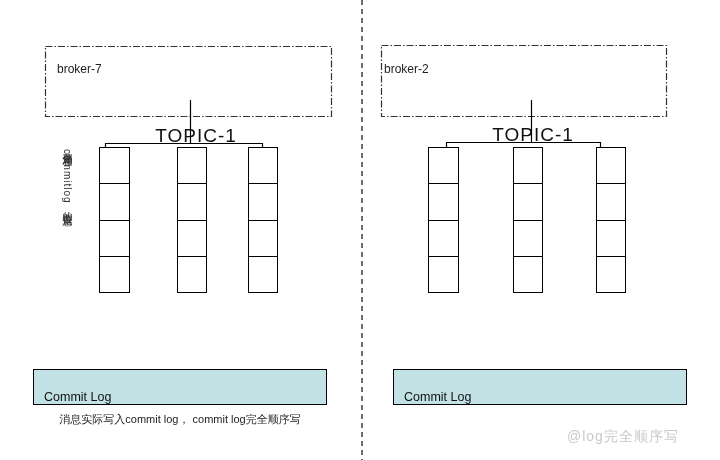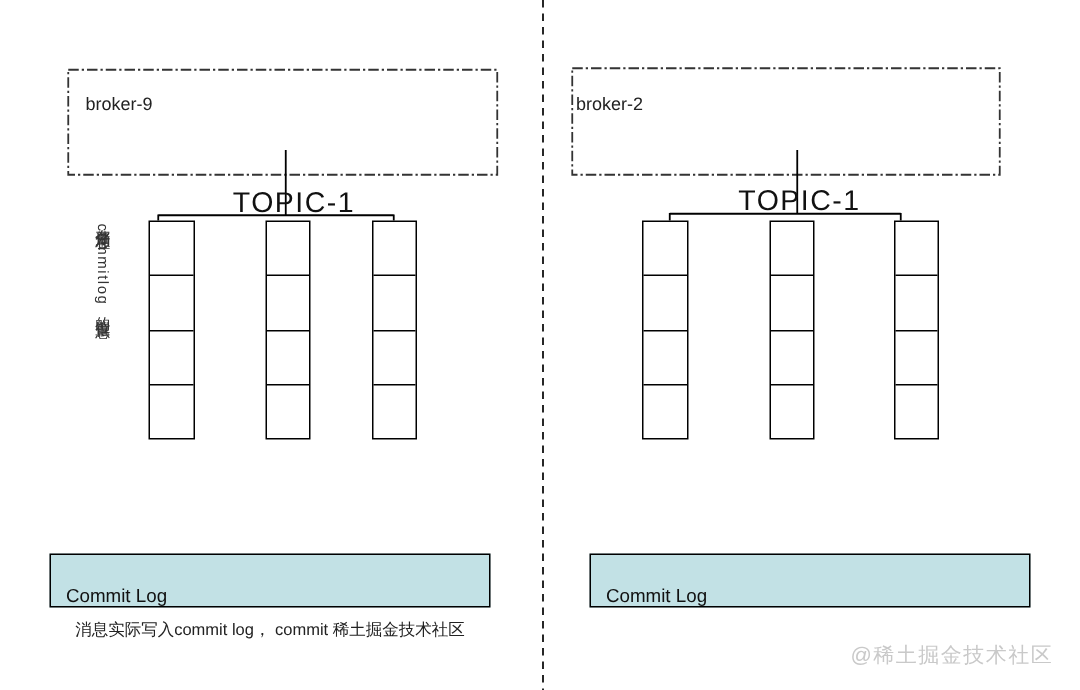--- a/index.html
+++ b/index.html
@@ -92,21 +92,21 @@
 
   <rect x="45.5" y="46.5" width="286" height="70" fill="none" stroke="#333" stroke-width="1.2" stroke-dasharray="7 2 1.5 2"></rect>
 
   <rect x="381.5" y="45.5" width="285" height="71" fill="none" stroke="#333" stroke-width="1.2" stroke-dasharray="7 2 1.5 2"></rect>
 
   <path d="M190.5 100 V143 M105.5 143.5 H262.5 M105.5 143 V148 M262.5 143 V148" fill="none" stroke="#000" stroke-width="1.2"></path>
 
   <path d="M531.5 100 V142 M446.5 142.5 H600.5 M446.5 142 V148 M600.5 142 V148" fill="none" stroke="#000" stroke-width="1.2"></path>
 </svg>
 
-<div class="abs broker-label" style="left:57px; top:62px;">broker-9</div>
+<div class="abs broker-label" style="left:57px; top:62px;">broker-7</div>
 
 <div class="abs topic-label" style="left:136px; top:78px;">TOPIC-1</div>
 
 <div class="abs side-note" style="left:62px; top:144px; height:172px;">存储消息在commitlog的位置信息</div>
 
 <div class="queue-column" style="left:99px;  top:147px; width:31px; height:146px;">
     <div class="q-cell"></div>
     <div class="q-cell"></div>
     <div class="q-cell"></div>
     <div class="q-cell"></div>
@@ -121,21 +121,21 @@
     <div class="q-cell"></div>
     <div class="q-cell"></div>
     <div class="q-cell"></div>
     <div class="q-cell"></div>
   </div>
 
 <div class="commit-bar" style="left: 33px; top: 369px; width: 294px; height: 36px; background-color: rgb(194, 225, 229);">
   <span>Commit Log</span>
 </div>
 
-<div class="abs caption" style="left:33px; top:412px; width:294px;">消息实际写入commit log， commit 稀土掘金技术社区</div>
+<div class="abs caption" style="left:33px; top:412px; width:294px;">消息实际写入commit log， commit log完全顺序写</div>
 
 <div class="abs broker-label" style="left:384px; top:62px;">broker-2</div>
 
 <div class="abs topic-label" style="left:473px; top:77px;">TOPIC-1</div>
 
 <div class="queue-column" style="left:428px; top:147px; width:31px; height:146px;">
     <div class="q-cell"></div>
     <div class="q-cell"></div>
     <div class="q-cell"></div>
     <div class="q-cell"></div>
@@ -150,13 +150,13 @@
     <div class="q-cell"></div>
     <div class="q-cell"></div>
     <div class="q-cell"></div>
     <div class="q-cell"></div>
   </div>
 
 <div class="commit-bar" style="left: 393px; top: 369px; width: 294px; height: 36px; background-color: rgb(194, 225, 229);">
   <span>Commit Log</span>
 </div>
 
-<div class="abs watermark" style="left: 567px; top: 428px; color: rgb(201, 201, 201);">@稀土掘金技术社区</div>
+<div class="abs watermark" style="left: 567px; top: 428px; color: rgb(201, 201, 201);">@log完全顺序写</div>
 
 </body></html>

